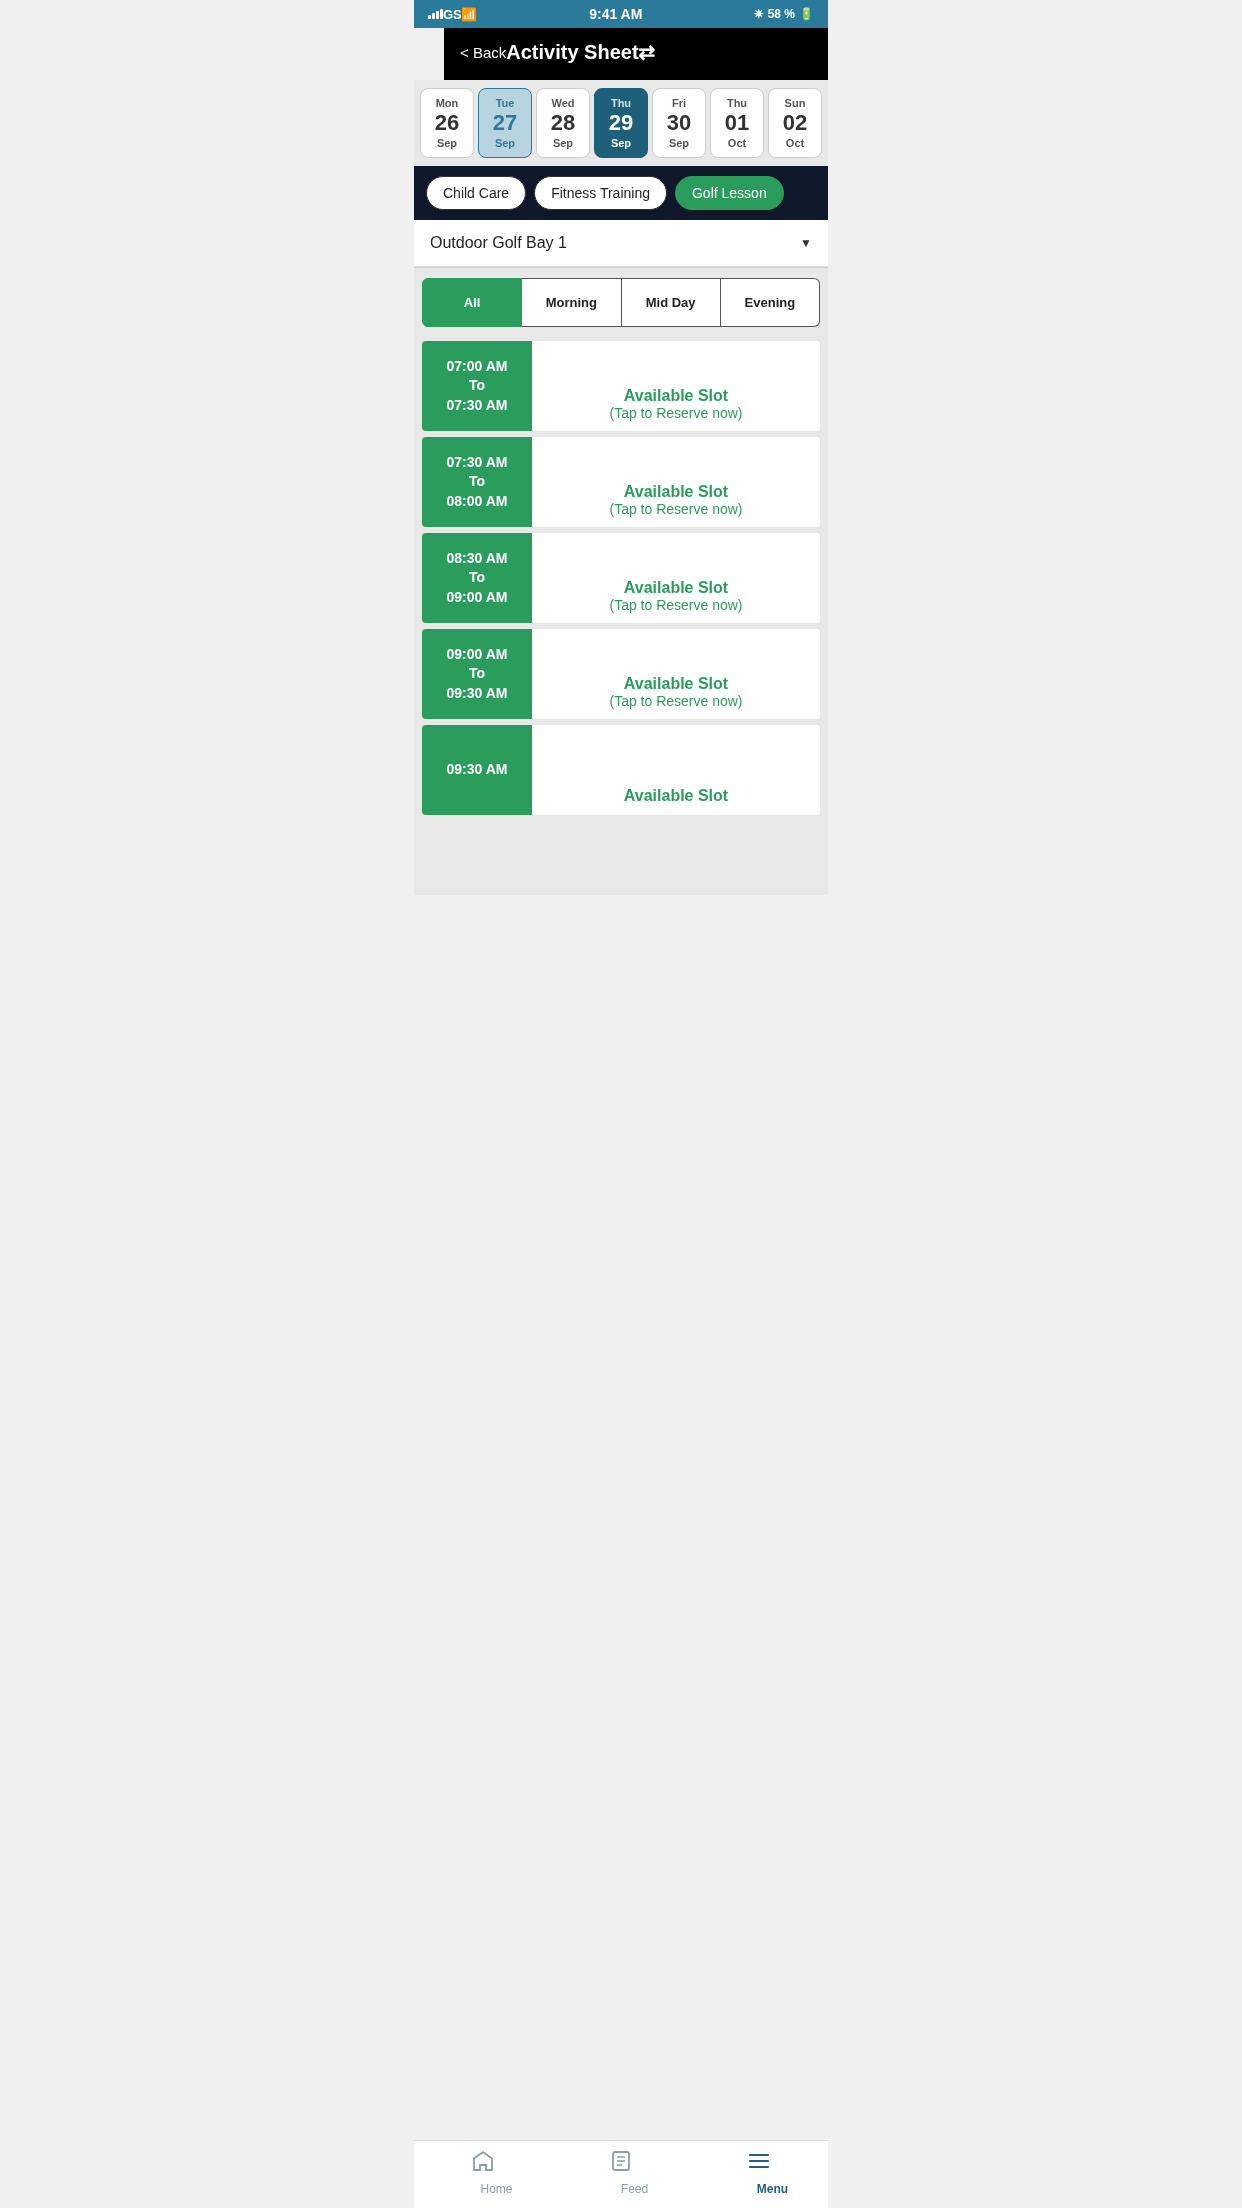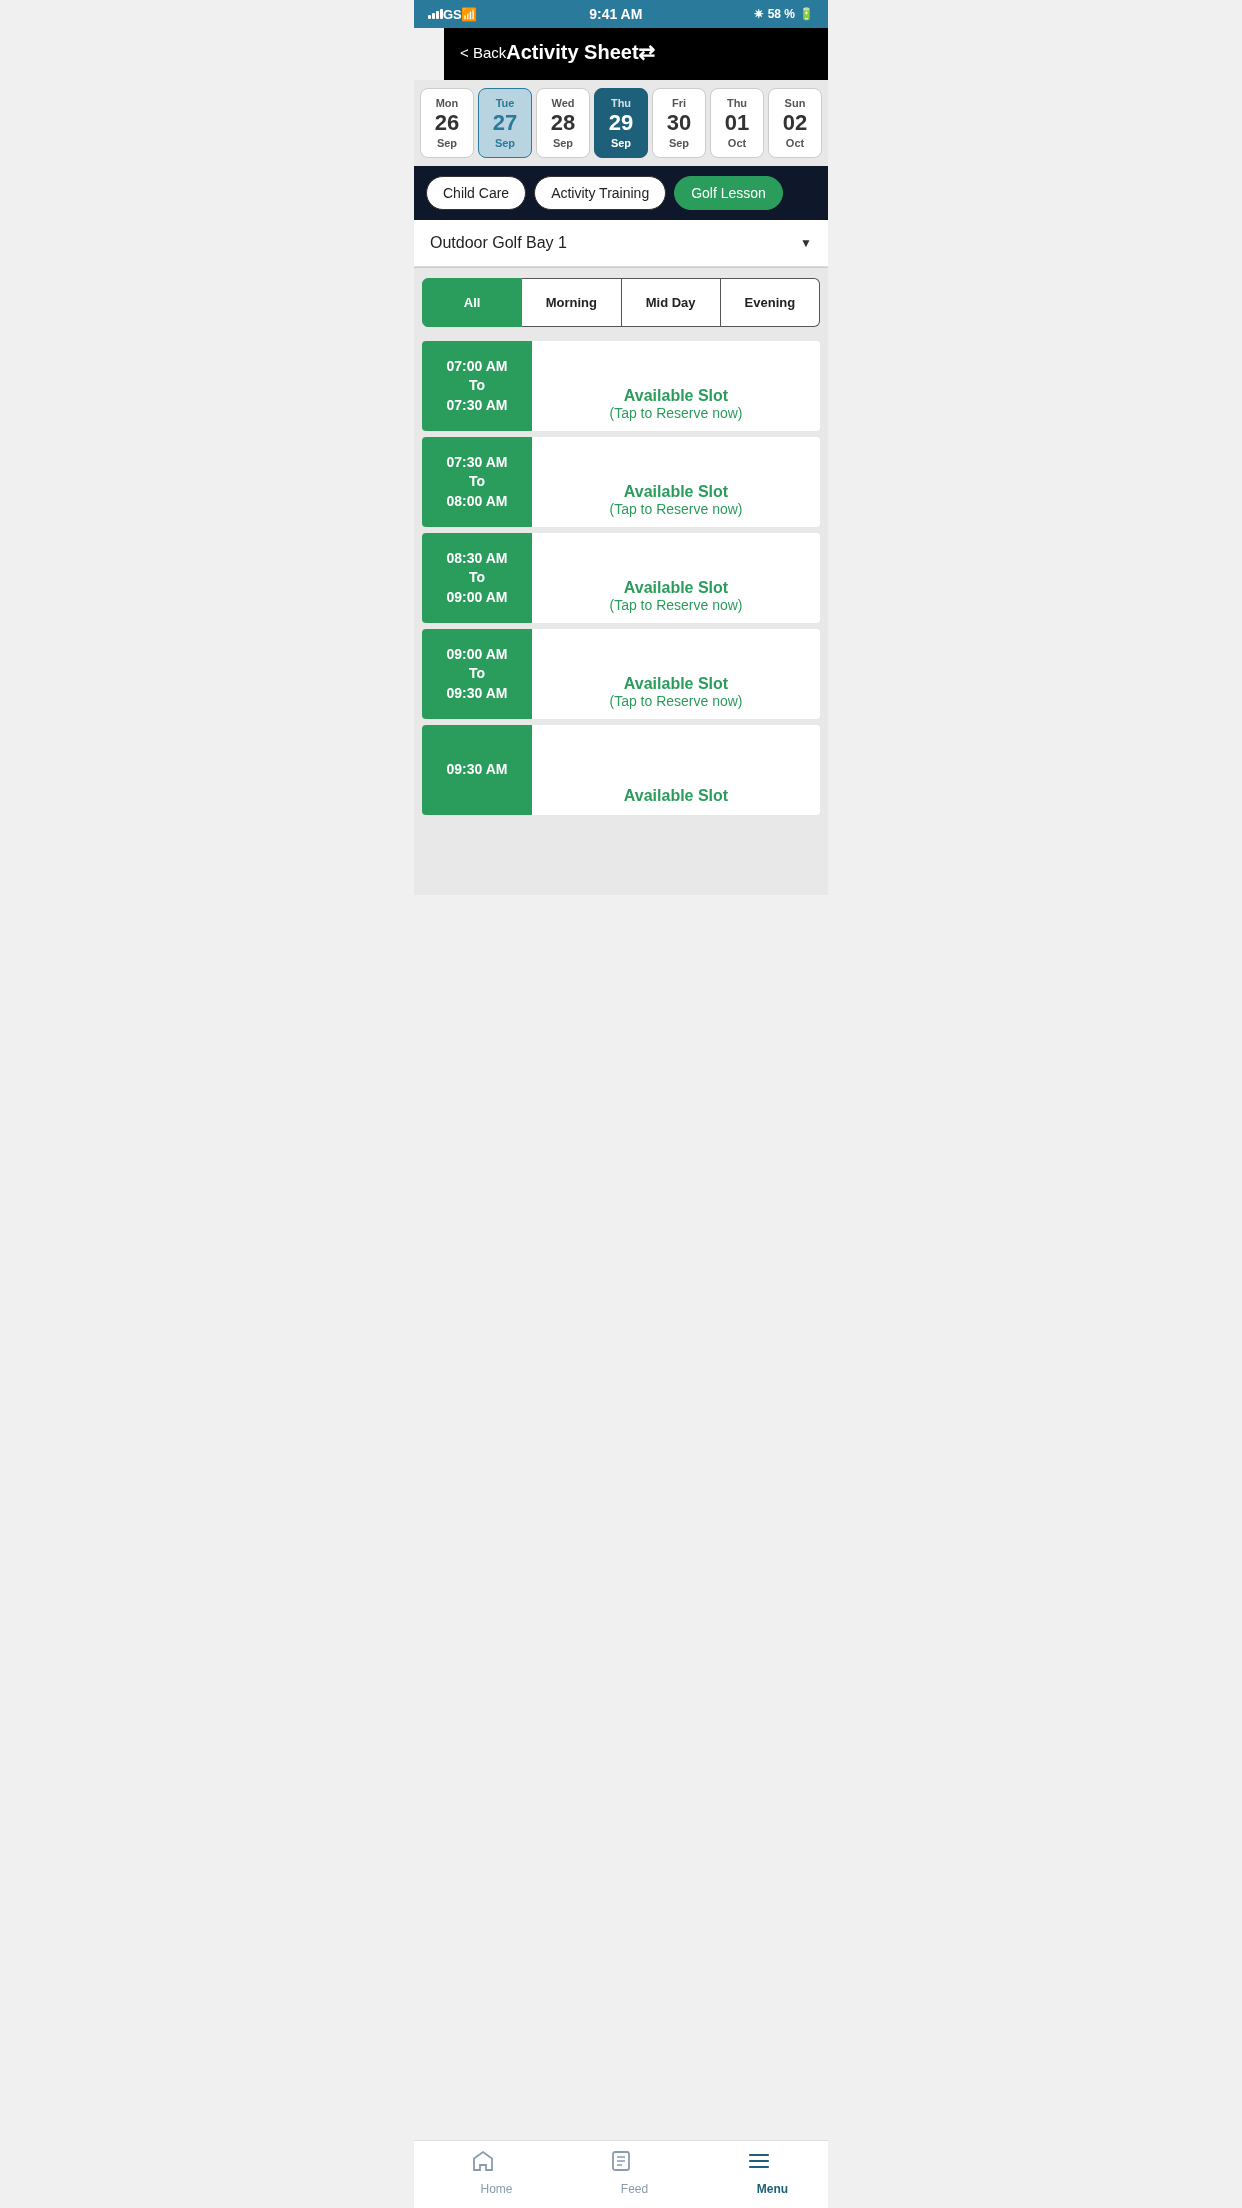--- a/index.html
+++ b/index.html
@@ -339,21 +339,21 @@
   </div>
     <div class="day-cell">
     <div class="day-name">Sun</div>
     <div class="day-number">02</div>
     <div class="day-month">Oct</div>
   </div>
   </div>
 
 <div class="activity-filters" id="activity-filters">
     <button class="activity-btn">Child Care</button>
-    <button class="activity-btn">Activity Training</button>
+    <button class="activity-btn">Fitness Training</button>
     <button class="activity-btn active">Golf Lesson</button>
   </div>
 
 <div class="dropdown-row">
   <span class="dropdown-label">Outdoor Golf Bay 1</span>
   <span class="dropdown-arrow">▼</span>
 </div>
 <div class="divider-line"></div>
 
 <div class="time-filters" id="time-filters">

